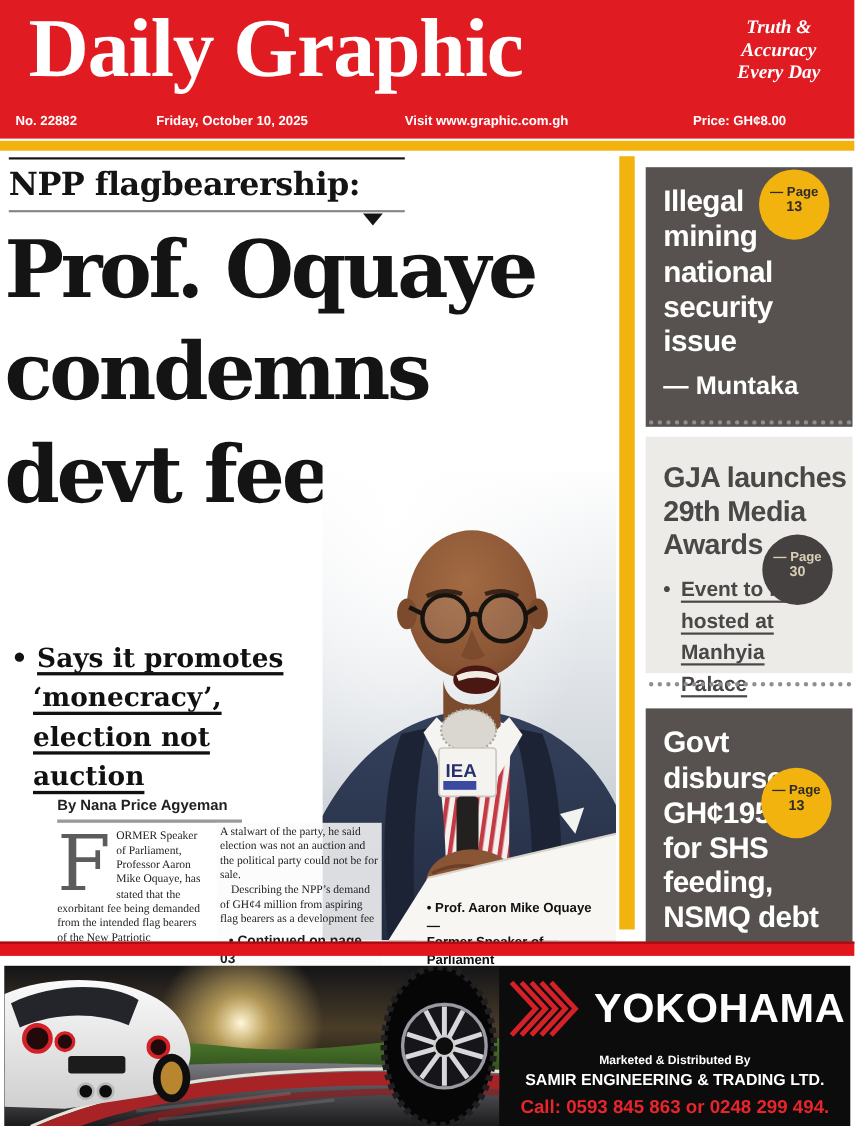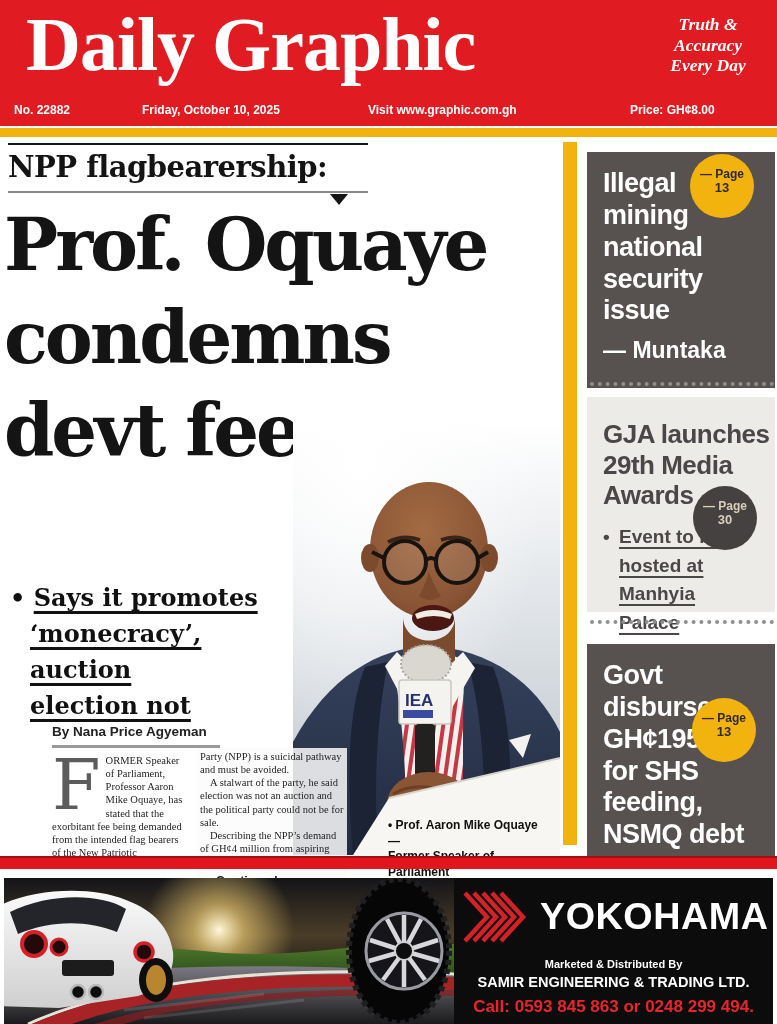--- a/index.html
+++ b/index.html
@@ -221,31 +221,30 @@
       <path d="M100,372 q18,-10 40,-6 M102,388 q20,-8 42,-4" stroke="#6e3f25" stroke-width="3" fill="none"></path>
 
       <path d="M60,433 L96,376 L267,336 L267,433 Z" fill="#f7f6f2"></path>
       <path d="M96,376 L267,336" stroke="#d8d5cc" stroke-width="2"></path>
     </svg>
   </div>
 
   <div class="subhead">
     <div><span>•</span> <span class="u">Says it promotes</span></div>
     <div class="indent"><span class="u">‘monecracy’,</span></div>
+    <div class="indent"><span class="u">election not</span></div>
     <div class="indent"><span class="u">auction</span></div>
-    <div class="indent"><span class="u">election not</span></div>
   </div>
 
   <div class="byline">By Nana Price Agyeman</div>
 
   <div class="body-col body-col1">
     <span class="dropcap">F</span><span>ORMER Speaker of Parliament, Professor Aaron Mike Oquaye, has stated that the exorbitant fee being demanded from the intended flag bearers of the New Patriotic</span>
   </div>
   <div class="body-col body-col2">
-    <p>Party (NPP) is a suicidal pathway and must be avoided.</p>
     <p>A stalwart of the party, he said election was not an auction and the political party could not be for sale.</p>
     <p>Describing the NPP’s demand of GH¢4 million from aspiring flag bearers as a development fee</p>
     <div class="continued">• Continued on page 03</div>
   </div>
 
   <div class="photo-caption">
     <div>• Prof. Aaron Mike Oquaye —</div>
     <div>Former Speaker of Parliament</div>
   </div>
 

